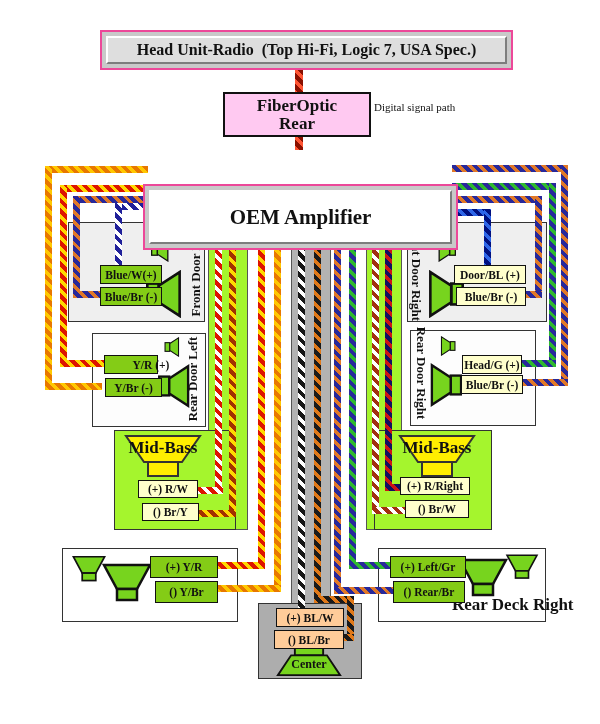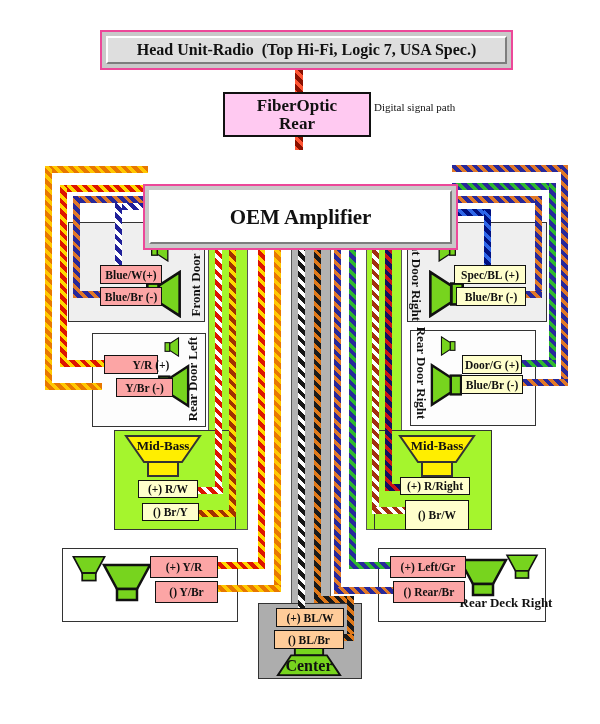--- a/index.html
+++ b/index.html
@@ -13,27 +13,27 @@
   .head-title{font-weight:bold;font-size:16px;color:#111;white-space:pre;}
   .amp-title{font-weight:bold;font-size:21px;color:#111;}
   .fiber{position:absolute;left:223px;top:92px;width:148px;height:45px;background:#ffc9f1;
          border:2px solid #111;box-sizing:border-box;display:flex;flex-direction:column;
          align-items:center;justify-content:center;line-height:1.05;}
   .fiber div{font-weight:bold;font-size:17px;color:#111;}
   .note{position:absolute;left:374px;top:101px;width:110px;font-size:11px;color:#111;}
   .box{position:absolute;box-sizing:border-box;border:1.6px solid #333;}
   .strip{position:absolute;box-sizing:border-box;border:1px solid #555;}
   .wire{position:absolute;}
-  .lbl{position:absolute;box-sizing:border-box;border:1.5px solid #111;background:#fca5a5;
+  .lbl{position:absolute;box-sizing:border-box;border:1.5px solid #111;background:#84cc16;
        font-weight:bold;font-size:11.5px;color:#111;display:flex;align-items:center;
        justify-content:center;white-space:nowrap;}
   .lbl.cream{background:#ffffcc;} .lbl.peach{background:#ffcc99;}
   .vtext{position:absolute;font-weight:bold;font-size:13px;color:#111;text-align:center;white-space:nowrap;}
   .rotl{transform:rotate(-90deg);} .rotr{transform:rotate(90deg);}
-  .bname{position:absolute;font-weight:bold;font-size:13px;color:#111;text-align:center;white-space:nowrap;}
+  .bname{position:absolute;font-weight:bold;font-size:17px;color:#111;text-align:center;white-space:nowrap;}
   .spk{position:absolute;} .mirror{transform:scaleX(-1);}
   svg{display:block;}
 </style>
 </head>
 <body>
 
 <div id="canvas">
 
   <div class="strip" style="left:208px;top:212px;width:40px;height:318px;background:#a5f52d;"></div>
   <div class="strip" style="left:291px;top:212px;width:40px;height:397px;background:#b3b3b3;"></div>
@@ -142,21 +142,21 @@
       </svg>
     </div>
   <div class="bname" style="left:398px;top:438px;width:78px;">Mid-Bass</div>
 
   <div class="spk" style="left:276px;top:644px;">
     <svg width="66" height="34" viewBox="0 0 70 34">
         <rect x="20" y="2" width="30" height="9" fill="#77d41e" stroke="#111" stroke-width="2"></rect>
         <polygon points="16,11 54,11 68,32 2,32" fill="#77d41e" stroke="#111" stroke-width="2"></polygon>
       </svg>
     </div>
-  <div class="bname" style="left:276px;top:657px;width:66px;font-size:16px;">Center</div>
+  <div class="bname" style="left:276px;top:657px;width:66px;font-size:12px;">Center</div>
 
   <div class="bname" style="left:452px;top:595px;width:108px;">Rear Deck Right</div>
 
   <div class="wire" style="left: 295px; top: 70px; width: 8px; height: 24px; background: repeating-linear-gradient(45deg, rgb(255, 85, 51) 0px, rgb(255, 85, 51) 3.5px, rgb(138, 16, 0) 3.5px, rgb(138, 16, 0) 7.5px);"></div>
   <div class="wire" style="left: 295px; top: 135px; width: 8px; height: 15px; background: repeating-linear-gradient(45deg, rgb(255, 85, 51) 0px, rgb(255, 85, 51) 3.5px, rgb(138, 16, 0) 3.5px, rgb(138, 16, 0) 7.5px);"></div>
 
   <div class="wire" style="left: 48px; top: 166px; width: 100px; height: 7px; background: repeating-linear-gradient(45deg, rgb(255, 200, 0) 0px, rgb(255, 200, 0) 3.5px, rgb(232, 120, 0) 3.5px, rgb(232, 120, 0) 7.5px);"></div>
   <div class="wire" style="left: 45px; top: 166px; width: 7px; height: 224px; background: repeating-linear-gradient(45deg, rgb(255, 200, 0) 0px, rgb(255, 200, 0) 3.5px, rgb(232, 120, 0) 3.5px, rgb(232, 120, 0) 7.5px);"></div>
   <div class="wire" style="left: 45px; top: 383px; width: 57px; height: 7px; background: repeating-linear-gradient(45deg, rgb(255, 200, 0) 0px, rgb(255, 200, 0) 3.5px, rgb(232, 120, 0) 3.5px, rgb(232, 120, 0) 7.5px);"></div>
   <div class="wire" style="left: 62px; top: 185px; width: 86px; height: 7px; background: repeating-linear-gradient(45deg, rgb(255, 216, 0) 0px, rgb(255, 216, 0) 3.5px, rgb(221, 21, 0) 3.5px, rgb(221, 21, 0) 7.5px);"></div>
@@ -215,30 +215,30 @@
   <div class="note">Digital signal path</div>
 
   <div class="bevel" style="left:143px;top:148px;width:315px;height:66px;margin-top:36px;">
     <div class="face white">
         <span class="amp-title">OEM Amplifier</span>
       </div>
   </div>
 
   <div class="lbl" style="left:100px;top:265px;width:62px;height:19px;">Blue/W(+)</div>
   <div class="lbl" style="left:100px;top:287px;width:62px;height:19px;">Blue/Br (-)</div>
-  <div class="lbl cream" style="left:454px;top:265px;width:72px;height:19px;">Spec/BL (+)</div>
+  <div class="lbl cream" style="left:454px;top:265px;width:72px;height:19px;">Door/BL (+)</div>
   <div class="lbl cream" style="left:456px;top:287px;width:70px;height:19px;">Blue/Br (-)</div>
   <div class="lbl" style="left:104px;top:355px;width:54px;height:19px;padding-left:40px;">Y/R (+)</div>
-  <div class="lbl" style="left:116px;top:378px;width:57px;height:19px;">Y/Br (-)</div>
-  <div class="lbl cream" style="left:462px;top:355px;width:60px;height:19px;">Door/G (+)</div>
+  <div class="lbl" style="left:105px;top:378px;width:57px;height:19px;">Y/Br (-)</div>
+  <div class="lbl cream" style="left:462px;top:355px;width:60px;height:19px;">Head/G (+)</div>
   <div class="lbl cream" style="left:461px;top:375px;width:62px;height:19px;">Blue/Br (-)</div>
   <div class="lbl cream" style="left:138px;top:480px;width:60px;height:18px;">(+) R/W</div>
   <div class="lbl cream" style="left:142px;top:503px;width:57px;height:18px;">() Br/Y</div>
   <div class="lbl cream" style="left:400px;top:477px;width:70px;height:18px;">(+) R/Right</div>
-  <div class="lbl cream" style="left:405px;top:500px;width:64px;height:30px;">() Br/W</div>
+  <div class="lbl cream" style="left:405px;top:500px;width:64px;height:18px;">() Br/W</div>
   <div class="lbl" style="left:150px;top:556px;width:68px;height:22px;">(+) Y/R</div>
   <div class="lbl" style="left:155px;top:581px;width:63px;height:22px;">() Y/Br</div>
   <div class="lbl" style="left:390px;top:556px;width:76px;height:22px;">(+) Left/Gr</div>
   <div class="lbl" style="left:393px;top:581px;width:72px;height:22px;">() Rear/Br</div>
   <div class="lbl peach" style="left:276px;top:608px;width:68px;height:19px;">(+) BL/W</div>
   <div class="lbl peach" style="left:274px;top:630px;width:70px;height:19px;">() BL/Br</div>
 
 </div>
 
 </body></html>

